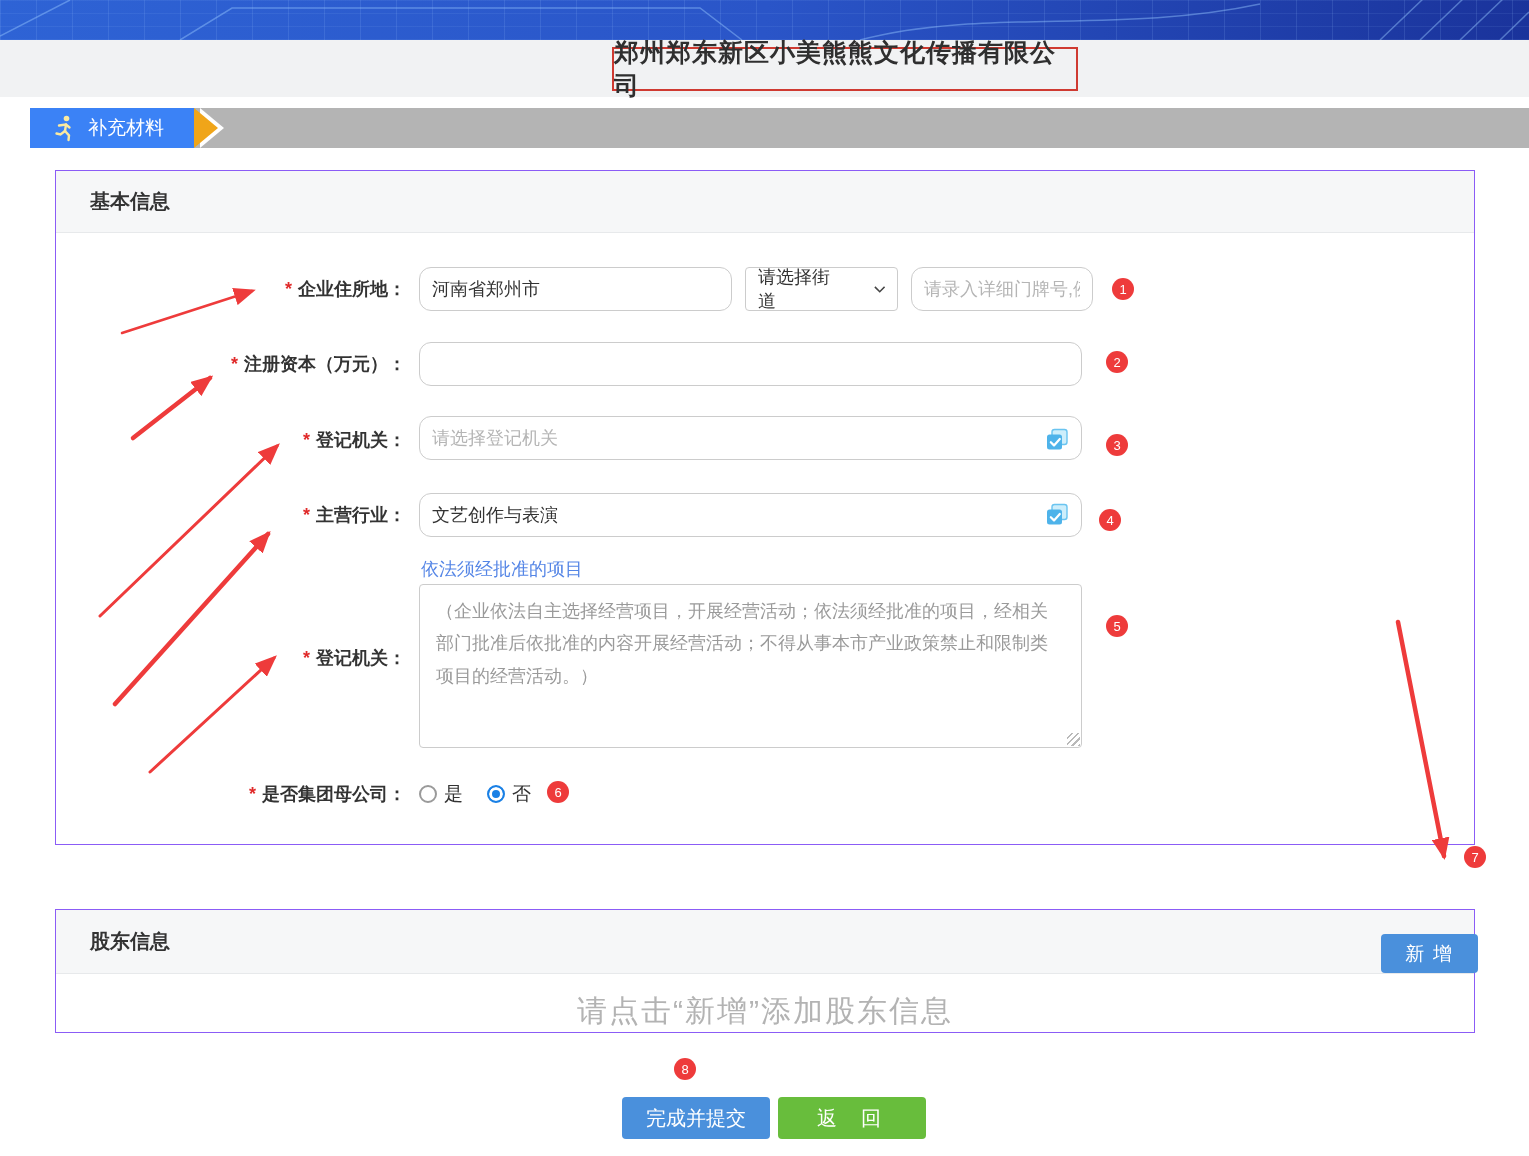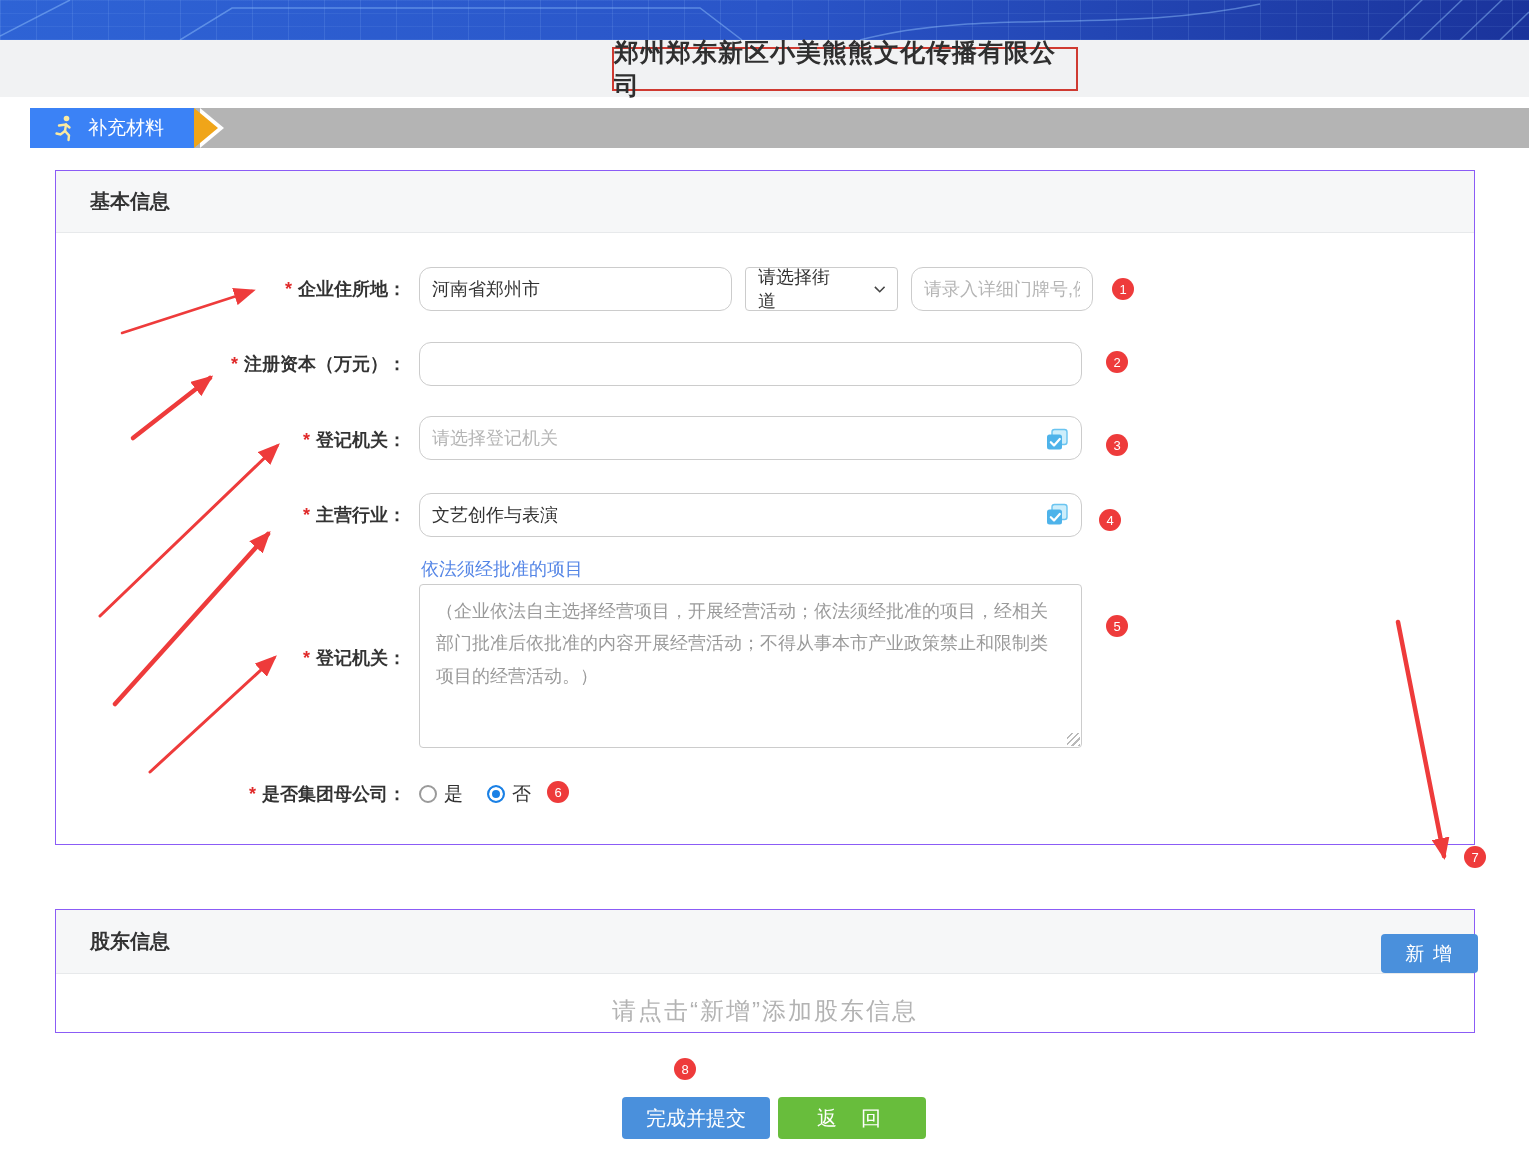--- a/index.html
+++ b/index.html
@@ -58,21 +58,21 @@
   .resize-corner{position:absolute;width:13px;height:13px;
           background:repeating-linear-gradient(135deg,transparent 0 3px,#b9b9b9 3px 4.5px);}
   .radio-row{position:absolute;display:flex;align-items:center;gap:24px;height:30px;}
   .radio{display:flex;align-items:center;gap:7px;font-size:19px;color:#333;cursor:pointer;}
   .rdot{width:18px;height:18px;border-radius:50%;border:2px solid #9a9a9a;box-sizing:border-box;background:#fff;}
   .radio.checked .rdot{border-color:#1a80e5;background:#1a80e5;box-shadow:inset 0 0 0 3px #fff;}
 
   
   .add-btn{position:absolute;left:1325px;top:12px;width:97px;height:39px;background:#4a90dc;color:#fff;
           border:none;border-radius:4px;font-size:19px;cursor:pointer;font-family:Liberation Serif, serif;letter-spacing:2px;margin-top:12px;}
-  .empty-hint{display:flex;align-items:center;justify-content:center;height:74px;font-size:24px;
+  .empty-hint{display:flex;align-items:center;justify-content:center;height:74px;font-size:30px;
           color:#b3b3b3;letter-spacing:2px;}
 
   
   .btn{position:absolute;top:1097px;width:148px;height:42px;border:none;border-radius:4px;color:#fff;
           font-size:20px;cursor:pointer;font-family:inherit;}
   .btn-submit{left:622px;background:#4a90dc;}
   .btn-back{left:778px;background:#68bd3c;letter-spacing:6px;font-family:Liberation Mono, monospace;}
 
   
   .overlay{position:absolute;inset:0;pointer-events:none;z-index:25;}

